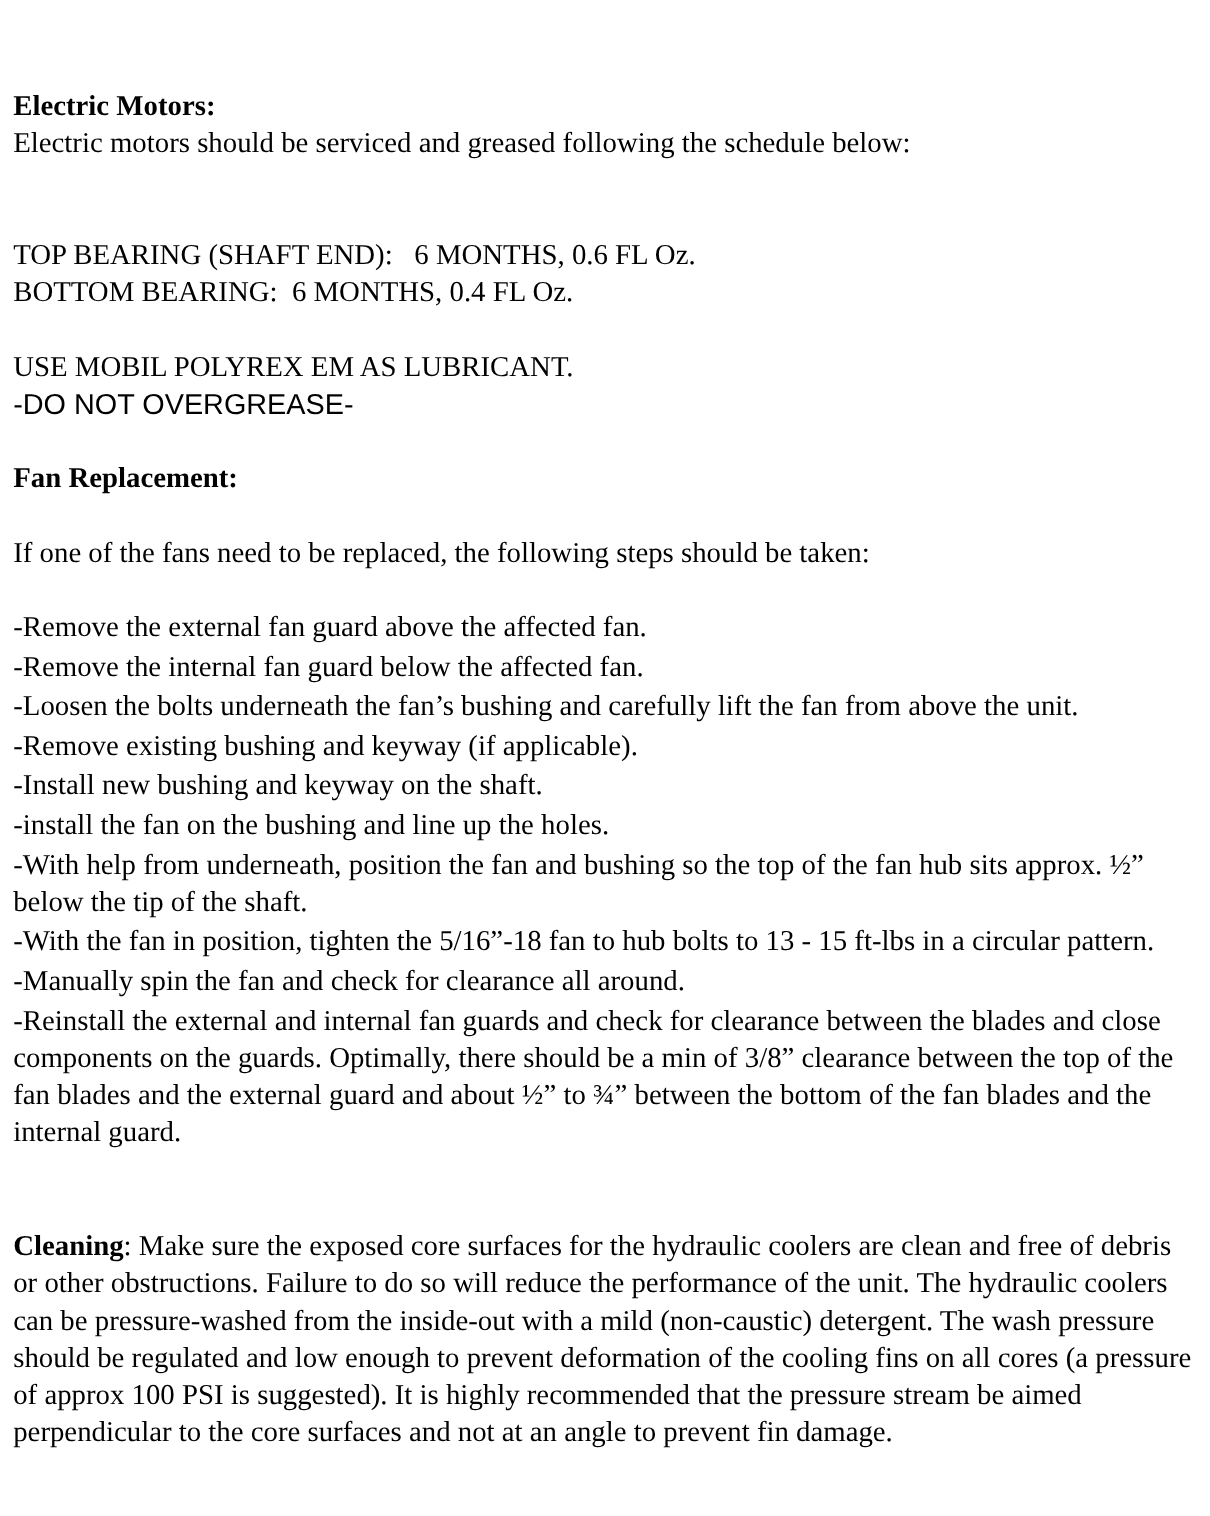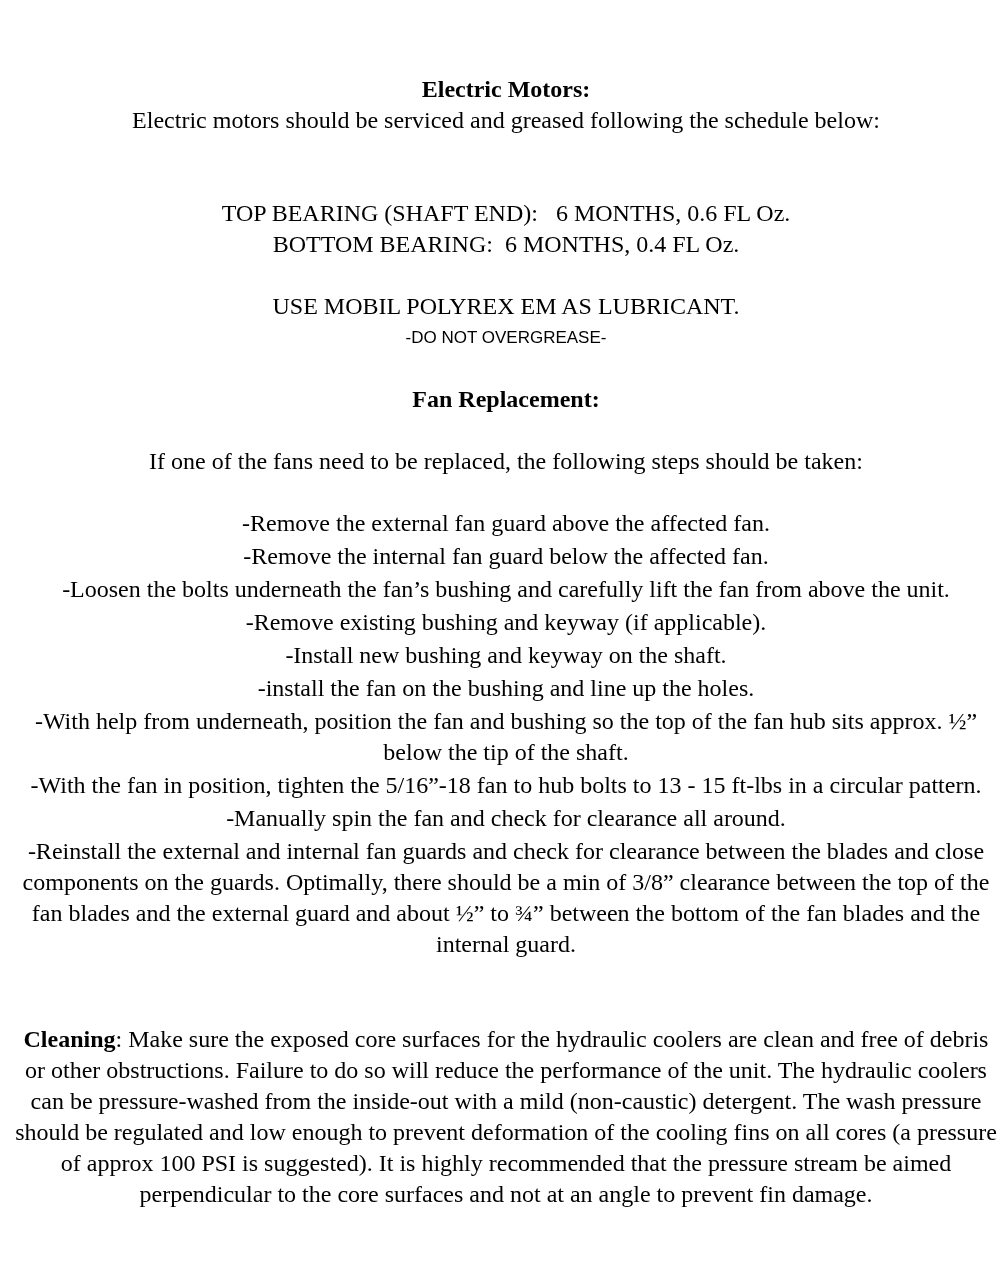--- a/index.html
+++ b/index.html
@@ -14,34 +14,33 @@
     overflow: hidden;
   }
   .doc {
     box-sizing: border-box;
     padding: 12px 0 0 11px;
     width: 1001px;
     font-family: "Liberation Serif", serif;
     font-size: 24px;
     line-height: 31px;
     white-space: pre-wrap;
-    text-align: center;
   }
   .doc .textcol {
     width: 990px;
   }
   .line {
     min-height: 31px;
   }
   .bold {
     font-weight: bold;
   }
   .sans {
     font-family: "Liberation Sans", sans-serif;
-    font-size: 17px;
+    font-size: 24px;
   }
   .step {
     margin-bottom: 2px;
     font-family: Liberation Serif, serif;
   }
 </style>
 </head>
 <body>
 
 <div class="doc">

